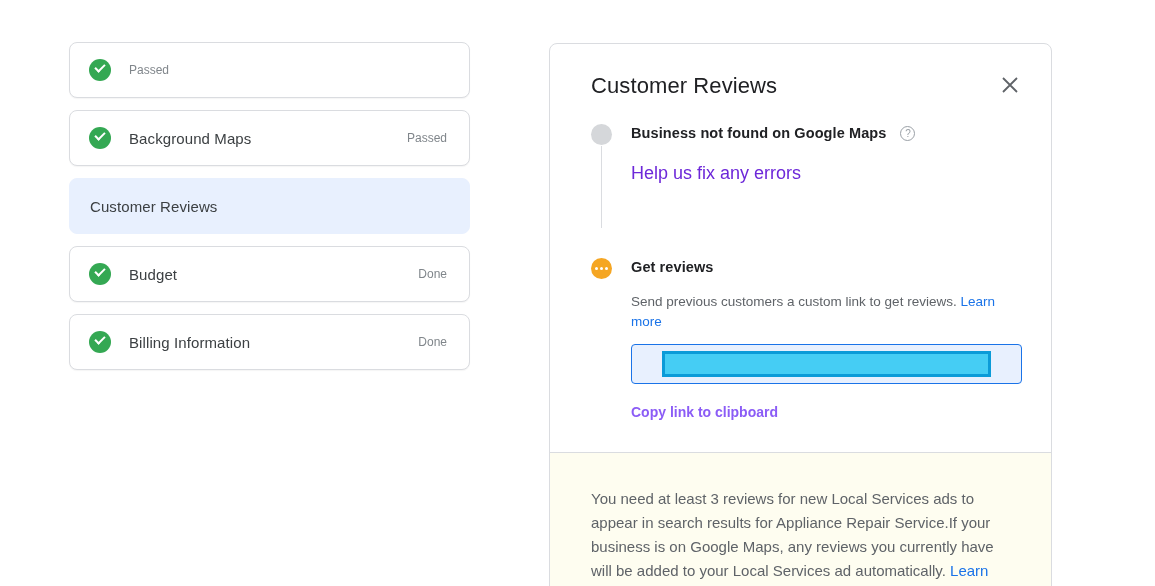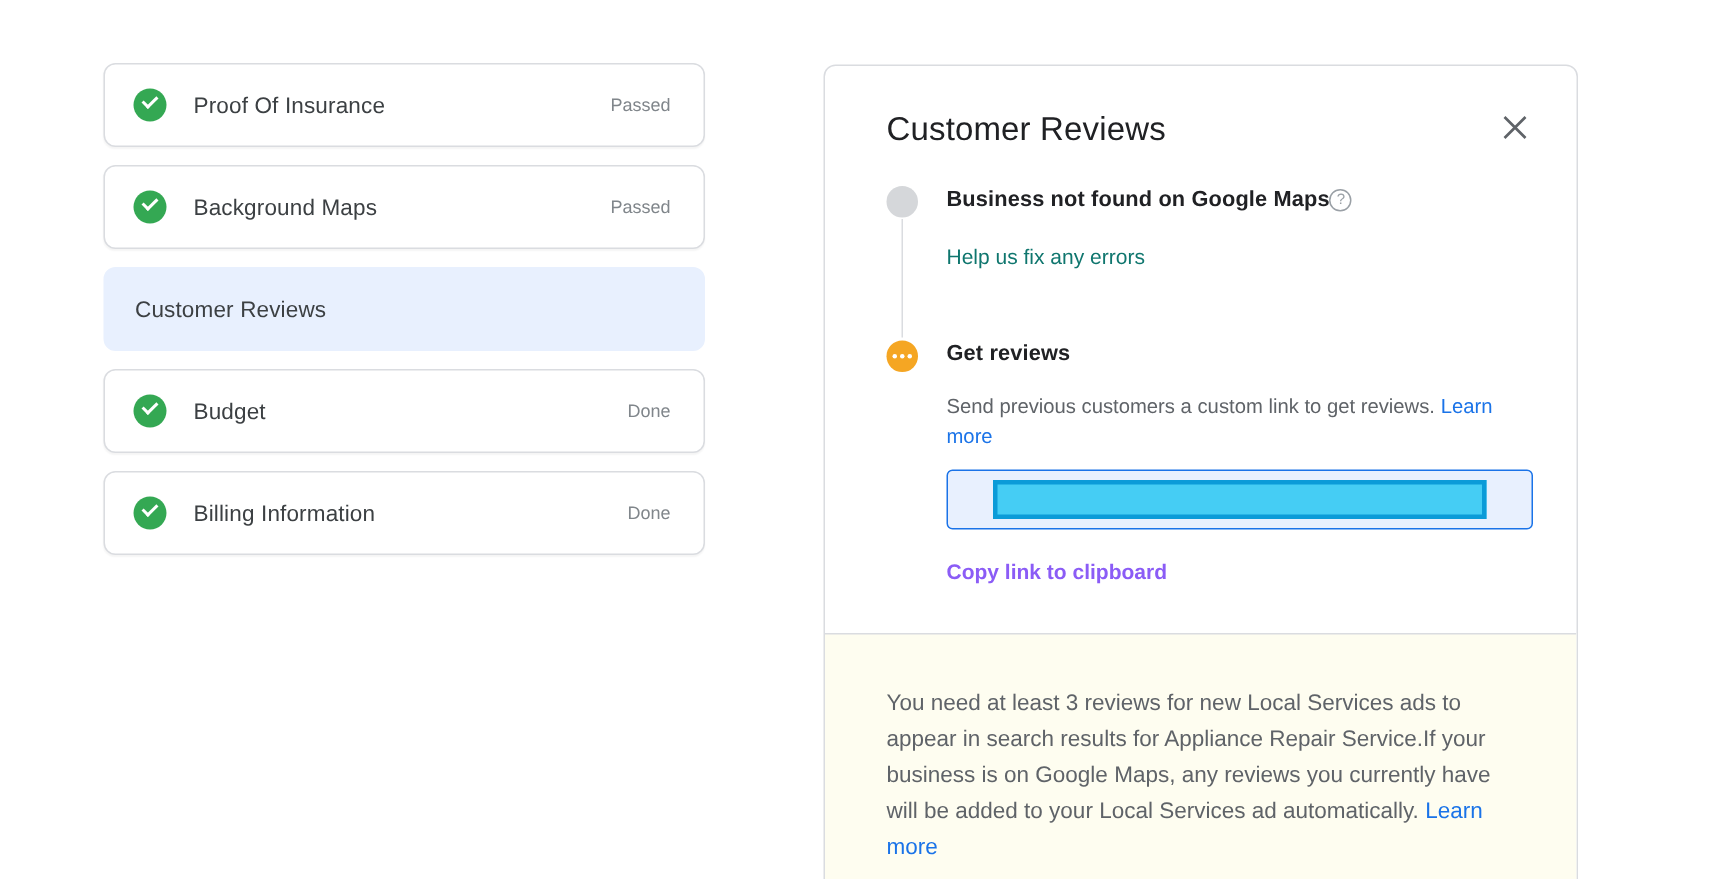--- a/index.html
+++ b/index.html
@@ -149,21 +149,21 @@
     position: absolute;
     left: 10px;
     top: 24px;
     bottom: 0;
     width: 1px;
     background: #dadce0;
   }
   .step-title-row {
     display: flex;
     align-items: center;
-    gap: 0;
+    gap: 14px;
     height: 22px;
   }
   .step-title {
     font-size: 14.5px;
     font-weight: bold;
     color: #202124;
     letter-spacing: 0.1px;
   }
   .help-icon {
     width: 15px;
@@ -174,40 +174,40 @@
     font-size: 10px;
     line-height: 13px;
     text-align: center;
     box-sizing: border-box;
     cursor: pointer;
     font-family: "Liberation Sans", sans-serif;
   }
   .step-link {
     display: inline-block;
     margin-top: 19px;
-    font-size: 14px;
-    color: #0f766e;
+    font-size: 18px;
+    color: #6d28d9;
     text-decoration: none;
     cursor: pointer;
   }
   .step-body {
     margin-top: 14px;
     font-size: 13.5px;
     line-height: 20px;
     color: #5f6368;
     max-width: 390px;
   }
   .inline-link {
     color: #1a73e8;
     text-decoration: none;
     cursor: pointer;
   }
 
   #step1 { padding-bottom: 44px; }
-  #step2 { padding-bottom: 8px; }
+  #step2 { padding-bottom: 8px; margin-top: 28px; }
 
   
   #link-field {
     box-sizing: border-box;
     margin-top: 12px;
     width: 391px;
     height: 40px;
     background: #e8f0fe;
     border: 1px solid #1a73e8;
     border-radius: 4px;
@@ -246,21 +246,20 @@
     color: #5f6368;
   }
 </style>
 </head>
 <body>
 
 <div id="checklist">
 
   <div class="check-card">
     <span class="status-icon"></span>
-    <span class="check-label">Proof Of Insurance</span>
     <span class="check-status">Passed</span>
   </div>
 
   <div class="check-card">
     <span class="status-icon"></span>
     <span class="check-label">Background Maps</span>
     <span class="check-status">Passed</span>
   </div>
 
   <div class="check-card selected">

